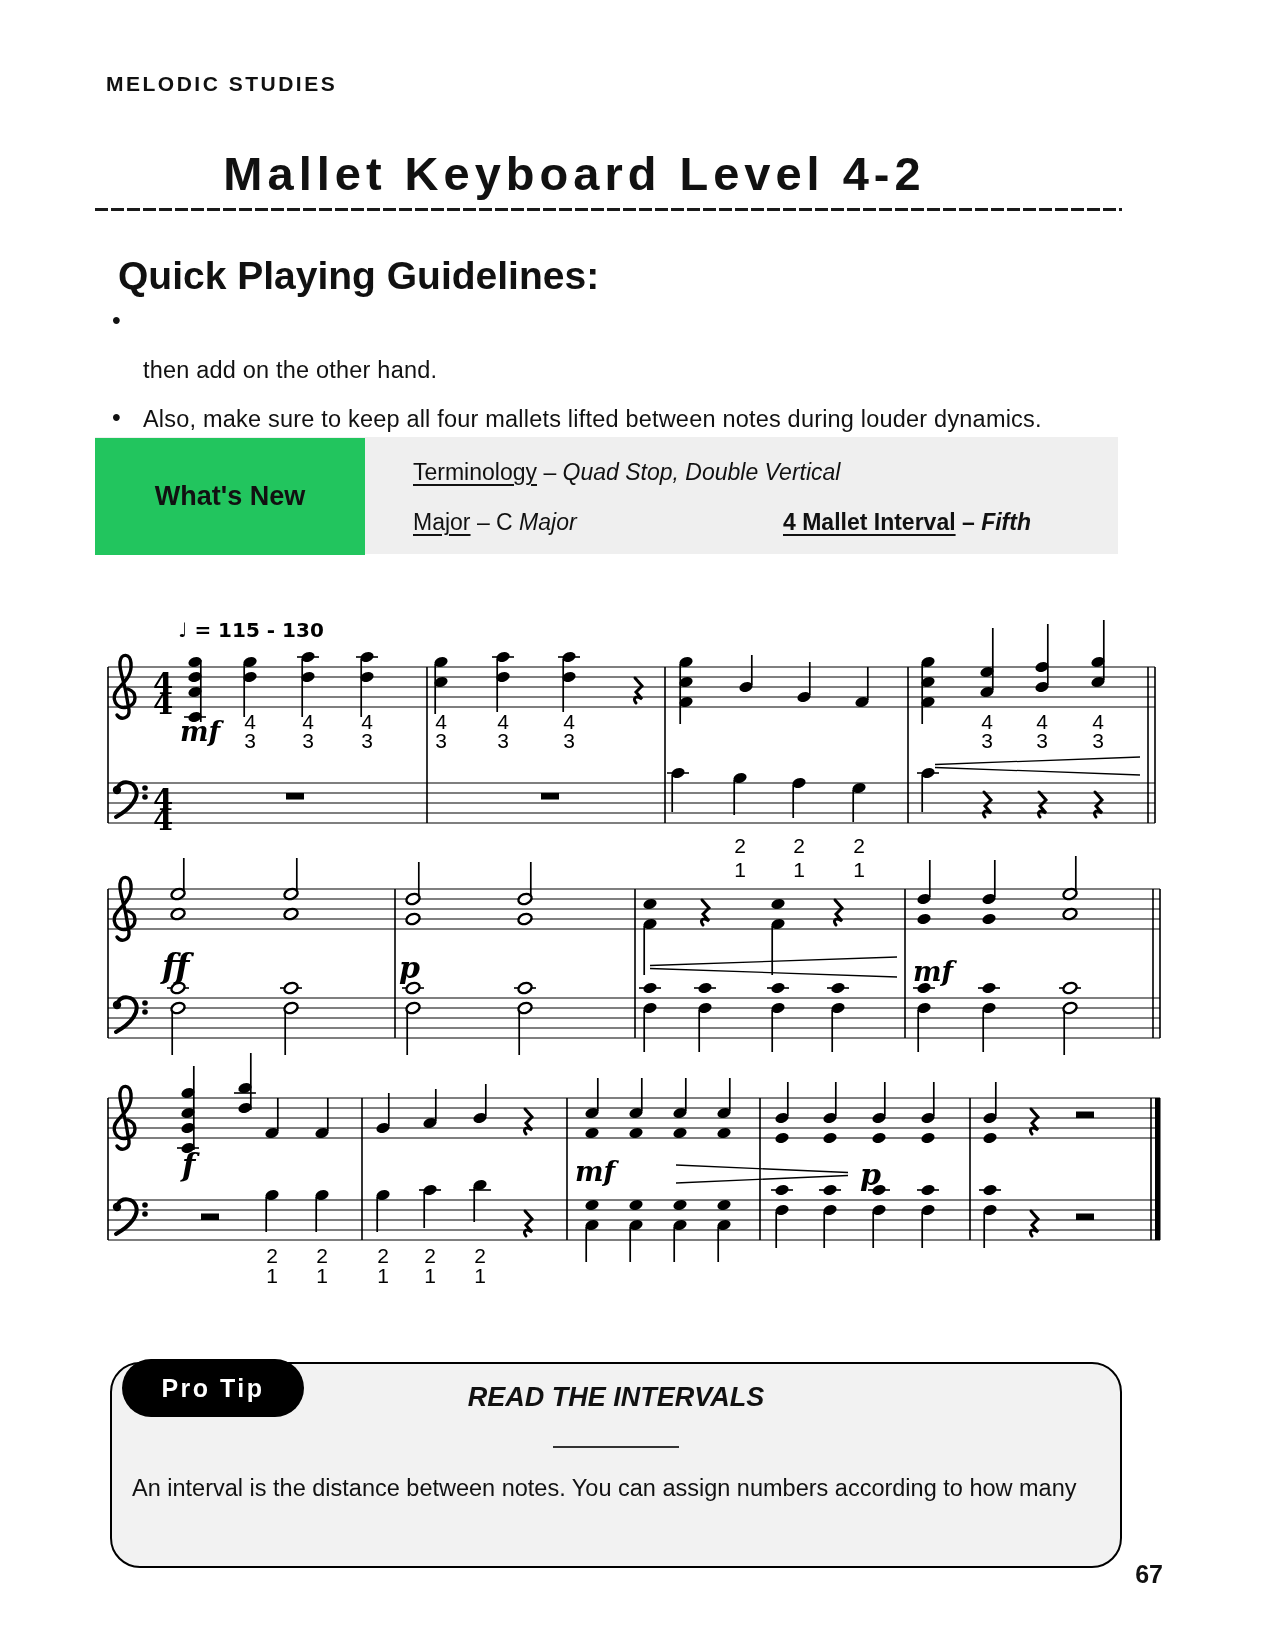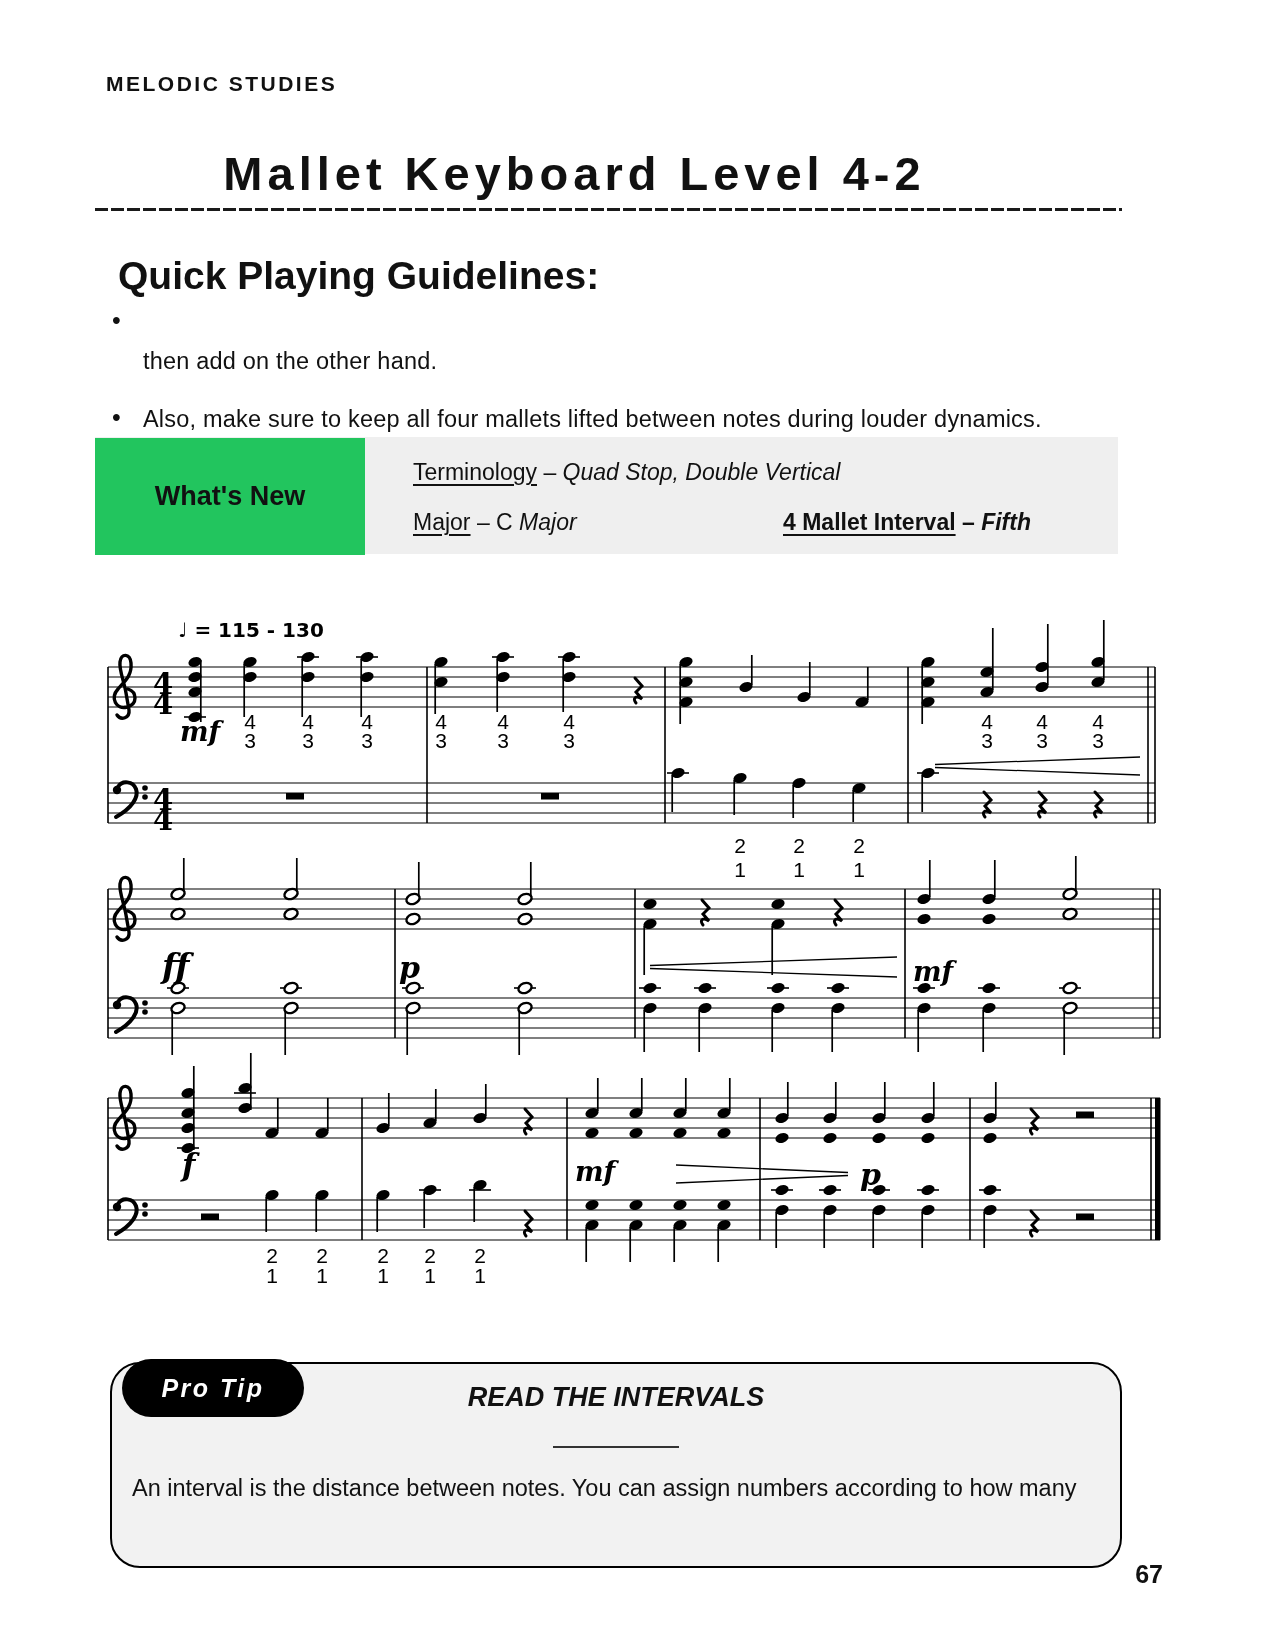--- a/index.html
+++ b/index.html
@@ -22,40 +22,40 @@
   #score{position:absolute;left:0;top:0;width:1275px;height:1650px;}
   #score text{fill:#000;}
   .dyn{font-family:"DejaVu Serif",serif;font-style:italic;font-weight:bold;}
   .fing{font-family:"Liberation Sans",sans-serif;font-size:21px;}
   .tempo{font-family:"DejaVu Sans",sans-serif;font-size:20px;font-weight:600;}
   .ts{font-family:"DejaVu Serif",serif;font-size:29px;font-weight:bold;}
   .protip{left:110px;top:1362px;width:1012px;height:206px;background:#f2f2f2;
           border:2px solid #000;border-radius:30px;box-sizing:border-box;}
   .pill{left:122px;top:1359px;width:182px;height:58px;background:#000;border-radius:29px;
         display:flex;align-items:center;justify-content:center;color:#fff;
-        font-size:25px;font-weight:800;letter-spacing:2.5px;font-style:italic;}
+        font-size:25px;font-weight:800;letter-spacing:2.5px;}
   .pt-title{left:110px;top:1382px;width:1012px;text-align:center;
             font-size:27px;font-weight:800;font-style:italic;}
   .pt-divider{left:553px;top:1446px;width:126px;height:2px;background:#333;}
   .pt-body{left:132px;font-size:23.5px;}
   .pagenum{right:112px;top:1560px;font-size:25px;font-weight:800;}
 </style>
 </head>
 <body>
 
 <div id="page">
 
   <div class="abs eyebrow">MELODIC STUDIES</div>
   <div class="abs title">Mallet Keyboard Level 4-2</div>
   <div class="abs rule"></div>
 
   <div class="abs h2">Quick Playing Guidelines:</div>
 
   <div class="abs bullet-dot" style="top:306px;">•</div>
-  <div class="abs body-line" style="left:143px;top:348px;text-align:right;">then add on the other hand.</div>
+  <div class="abs body-line" style="left:143px;top:357px;text-align:right;">then add on the other hand.</div>
   <div class="abs bullet-dot" style="top:403px;">•</div>
   <div class="abs body-line" style="left:143px;top:406px;">Also, make sure to keep all four mallets lifted between notes during louder dynamics.</div>
 
   <div class="abs wn-box"></div>
   <div class="abs wn-dark">What's New</div>
   <div class="abs wn-line" style="left:390px;top:459px;">
     <span class="u">Terminology</span><span> – </span><span class="it">Quad Stop, Double Vertical</span>
   </div>
   <div class="abs wn-line" style="left:390px;top:509px;">
     <span class="u">Major</span><span> – </span><span>C </span><span class="it">Major</span>

